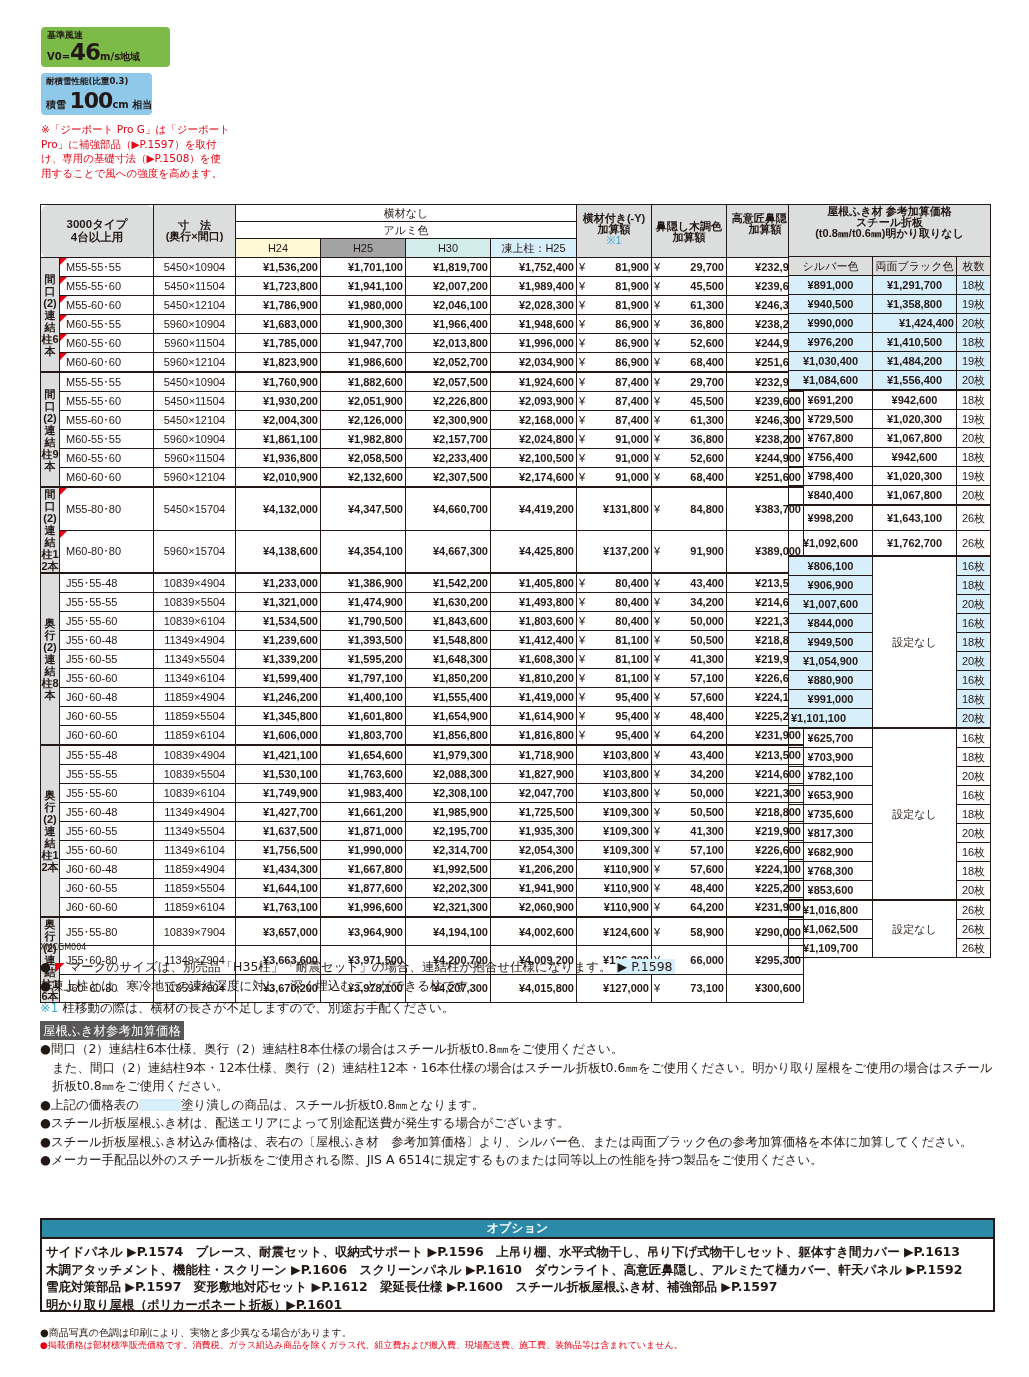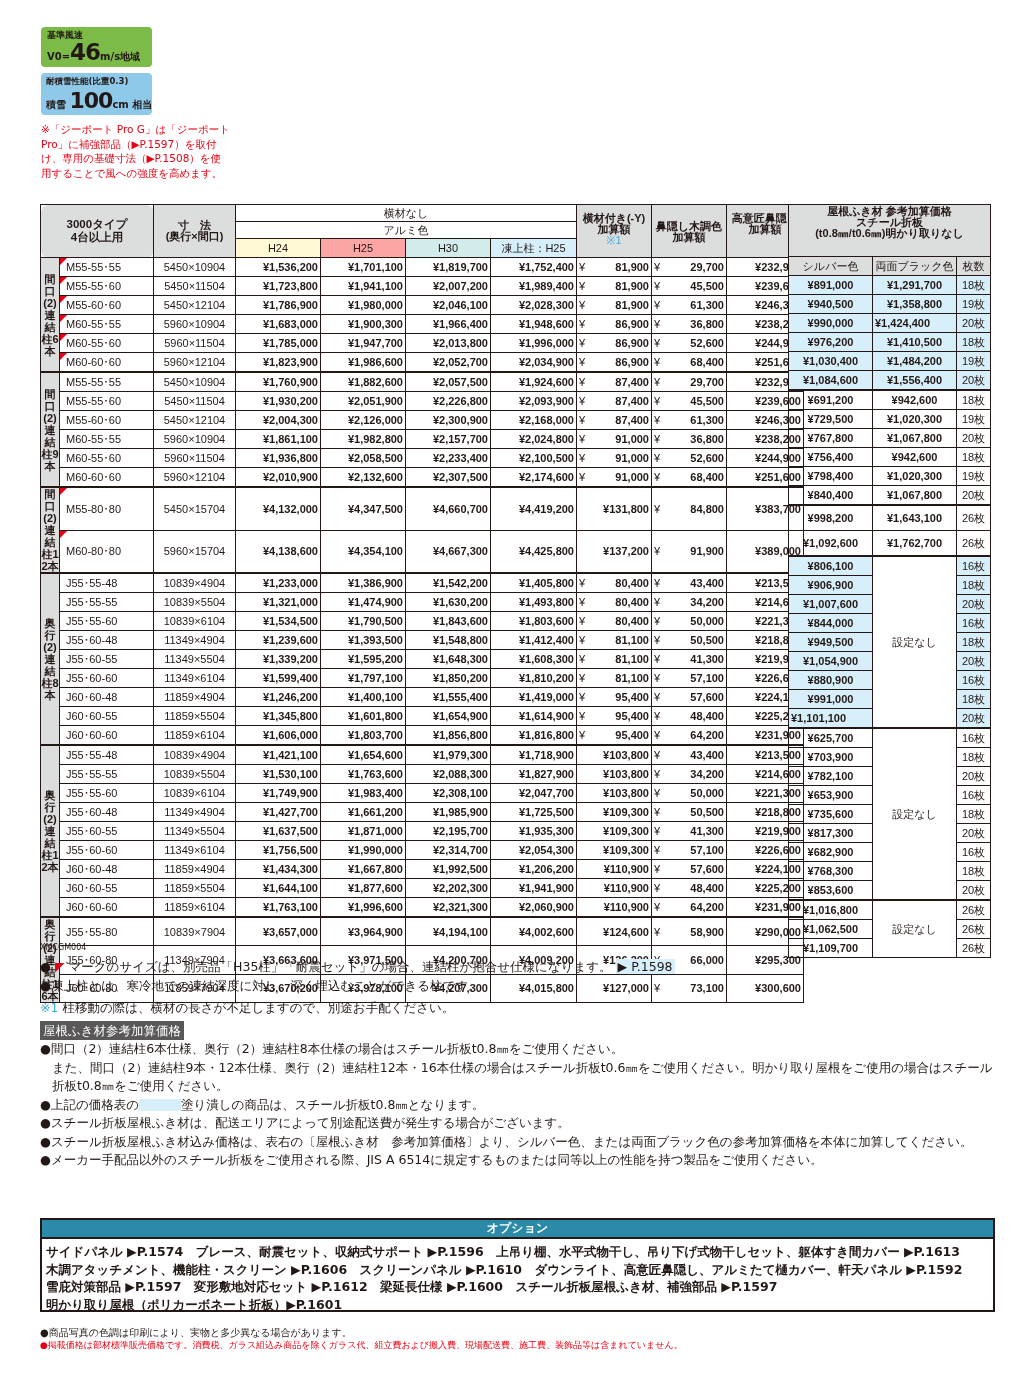--- a/index.html
+++ b/index.html
@@ -1,33 +1,33 @@
 <!DOCTYPE html>
 <html><head>
 <meta charset="utf-8">
 <style>
   html,body{margin:0;padding:0;background:#fff;}
   body{width:1029px;height:1377px;position:relative;font-family:"DejaVu Sans","Liberation Sans",sans-serif;color:#231815;overflow:hidden;}
-  .badge-wind{position:absolute;left:41px;top:27px;width:111px;height:40px;background:#7dbb48;border-radius:4px;}
+  .badge-wind{position:absolute;left:41px;top:27px;width:129px;height:40px;background:#7dbb48;border-radius:4px;}
   .badge-wind .t1{position:absolute;left:6px;top:2px;font-size:9px;font-weight:bold;}
   .badge-wind .t2{position:absolute;left:6px;top:12px;font-size:10px;font-weight:bold;white-space:nowrap;}
   .badge-wind .t2 b{font-size:23px;letter-spacing:-1px;}
   .badge-snow{position:absolute;left:41px;top:73px;width:111px;height:42px;background:#8ec9ea;border-radius:4px;}
   .badge-snow .t1{position:absolute;left:5px;top:3px;font-size:8.5px;font-weight:bold;white-space:nowrap;}
   .badge-snow .t2{position:absolute;left:5px;top:15px;font-size:10px;font-weight:bold;white-space:nowrap;}
   .badge-snow .t2 b{font-size:22px;letter-spacing:-1px;}
   .red-note{position:absolute;left:41px;top:122px;width:190px;font-size:10.5px;line-height:14.6px;color:#e60012;}
 
   table.price{position:absolute;border-collapse:collapse;font-family:"Liberation Sans",sans-serif;}
   table.price td, table.price th{border:1px solid #231815;padding:0;height:18px;font-size:11px;white-space:nowrap;}
   #tblL{left:40px;top:204px;}
   #tblR{left:788px;top:204px;}
   .hd{background:#dcdddd;font-weight:bold;text-align:center;font-size:10px;line-height:11px;}
   .h24{background:#fff9d6;font-weight:normal;font-size:11px;}
-  .h25{background:#fca5a5;font-weight:normal;font-size:11px;}
+  .h25{background:#a3a3a3;font-weight:normal;font-size:11px;}
   .h30{background:#d2ecec;font-weight:normal;font-size:11px;}
   .hfz{background:#d6effa;font-weight:normal;font-size:10.5px;}
   .grp{background:#dcdddd;font-weight:bold;font-size:11px;text-align:center;line-height:12px;width:18px;}
   .model{text-align:left;padding-left:6px !important;font-size:11px;position:relative;background:#fff;}
   .model.mark::before{content:"";position:absolute;left:0;top:0;border-top:7px solid #e60012;border-right:7px solid transparent;}
   .dim{font-size:10px;text-align:center;}
   .pr{font-weight:bold;font-size:13.5px;text-align:right;padding:0 2px !important;}
   .yen{display:flex;justify-content:space-between;}
   .blue{background:#d6effa;}
   .cnt{font-size:10px;text-align:center;}
@@ -791,21 +791,21 @@
         <td class="pr blue" style="text-align:center">¥1,291,700</td>
         <td class="cnt blue">18枚</td>
       </tr>
       <tr>
         <td class="pr blue" style="text-align:center;">¥940,500</td>
         <td class="pr blue" style="text-align:center">¥1,358,800</td>
         <td class="cnt blue">19枚</td>
       </tr>
       <tr>
         <td class="pr blue" style="text-align:center;">¥990,000</td>
-        <td class="pr blue" style="text-align:left">¥1,424,400</td>
+        <td class="pr blue" style="text-align:right">¥1,424,400</td>
         <td class="cnt blue">20枚</td>
       </tr>
       <tr>
         <td class="pr blue" style="text-align:center;">¥976,200</td>
         <td class="pr blue" style="text-align:center">¥1,410,500</td>
         <td class="cnt blue">18枚</td>
       </tr>
       <tr>
         <td class="pr blue" style="text-align:center;">¥1,030,400</td>
         <td class="pr blue" style="text-align:center">¥1,484,200</td>

